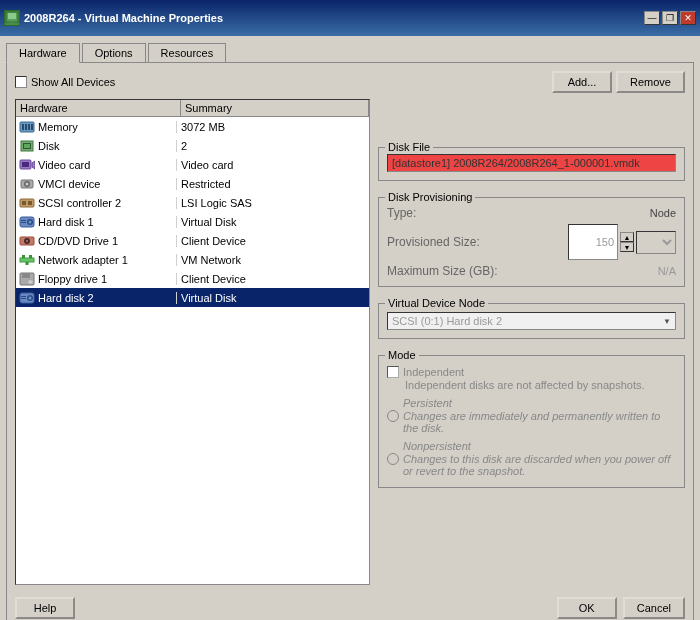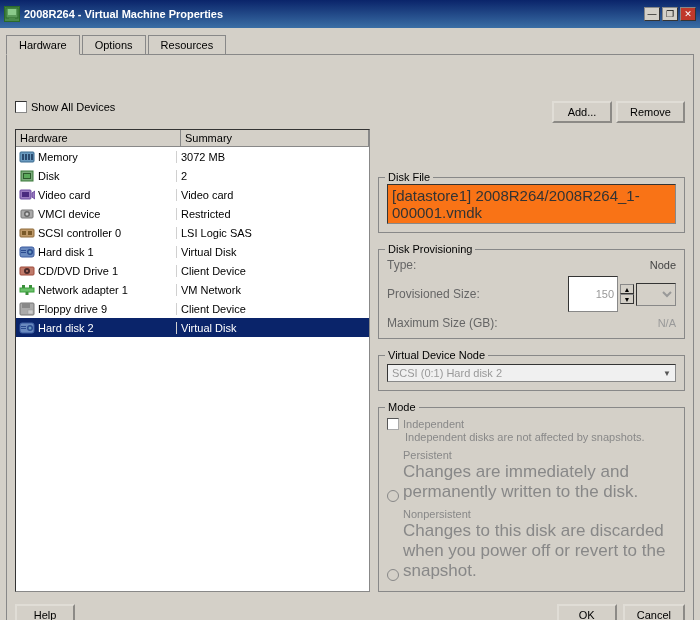--- a/index.html
+++ b/index.html
@@ -13,21 +13,21 @@
     }
 
     
     .title-bar {
       background: linear-gradient(to bottom, #0a246a, #3a6ea5);
       color: white;
       display: flex;
       align-items: center;
       justify-content: space-between;
       padding: 3px 4px;
-      height: 28px;
+      height: 36px;
     }
     .title-bar-left {
       display: flex;
       align-items: center;
       gap: 4px;
     }
     .title-icon {
       width: 16px;
       height: 16px;
       background: #4a8a4a;
@@ -102,23 +102,22 @@
       display: flex;
       flex-direction: column;
       gap: 6px;
       position: relative;
       z-index: 1;
     }
 
     
     .top-controls {
       display: flex;
-      align-items: flex-start;
+      align-items: center;
       justify-content: space-between;
-      margin-top: 38px;
     }
     .show-all-devices {
       display: flex;
       align-items: center;
       gap: 4px;
     }
     .checkbox {
       width: 12px;
       height: 12px;
       border: 1px inset #888;
@@ -229,23 +228,23 @@
       font-size: 12px;
     }
     .field-value {
       color: #444;
       font-size: 11px;
     }
 
     .disk-file-input {
       width: 100%;
       border: 1px inset #888;
-      background: #f97316;
+      background: #ef4444;
       padding: 2px 4px;
-      font-size: 15px;
+      font-size: 11px;
       color: #333;
       margin-top: 2px;
     }
 
     .provisioning-row {
       display: flex;
       align-items: center;
       justify-content: space-between;
       margin-top: 4px;
     }
@@ -303,22 +302,23 @@
       font-size: 8px;
       color: #555;
     }
 
     
     .mode-inner {
       padding: 2px 0;
     }
     .mode-option {
       display: flex;
-      align-items: flex-end;
+      align-items: center;
       margin-top: 4px;
+      font-style: italic;
     }
     .radio {
       width: 12px;
       height: 12px;
       border-radius: 50%;
       border: 1px solid #888;
       background: #d4d0c8;
       display: flex;
       align-items: center;
       justify-content: center;
@@ -327,21 +327,21 @@
     }
     .mode-text {
       margin-left: 4px;
     }
     .mode-label {
       color: #888;
       font-size: 11px;
     }
     .mode-desc {
       color: #888;
-      font-size: 17px;
+      font-size: 11px;
       margin-top: 1px;
     }
     .mode-checkbox-row {
       display: flex;
       align-items: center;
       gap: 4px;
       margin-top: 4px;
     }
     .mode-checkbox-label {
       color: #888;
@@ -462,21 +462,21 @@
               <span class="hw-summary">Restricted</span>
             </div>
             <div class="list-row">
               <span class="icon">
                 <svg width="16" height="14" viewBox="0 0 16 14">
                   <rect x="1" y="3" width="14" height="8" fill="#bf9a6a" stroke="#8f6a3a" stroke-width="1" rx="1"></rect>
                   <rect x="3" y="5" width="4" height="4" fill="#7a5a2a"></rect>
                   <rect x="9" y="5" width="4" height="4" fill="#7a5a2a"></rect>
                 </svg>
               </span>
-              <span class="hw-name">SCSI controller 0</span>
+              <span class="hw-name">SCSI controller 2</span>
               <span class="hw-summary">LSI Logic SAS</span>
             </div>
             <div class="list-row">
               <span class="icon">
                 <svg width="16" height="14" viewBox="0 0 16 14">
                   <rect x="1" y="2" width="14" height="10" fill="#6a8abf" stroke="#3a5a9f" stroke-width="1" rx="2"></rect>
                   <circle cx="11" cy="7" r="3" fill="#2a4a8f"></circle>
                   <circle cx="11" cy="7" r="1.5" fill="#6a9abf"></circle>
                   <rect x="2" y="5" width="5" height="1" fill="#2a4a8f"></rect>
                   <rect x="2" y="7" width="5" height="1" fill="#2a4a8f"></rect>
@@ -509,21 +509,21 @@
               <span class="hw-summary">VM Network</span>
             </div>
             <div class="list-row">
               <span class="icon">
                 <svg width="16" height="14" viewBox="0 0 16 14">
                   <rect x="1" y="1" width="14" height="12" fill="#aaa" stroke="#777" stroke-width="1" rx="1"></rect>
                   <rect x="3" y="1" width="8" height="5" fill="#888"></rect>
                   <rect x="9" y="8" width="5" height="4" fill="#ccc" stroke="#999" stroke-width="0.5"></rect>
                 </svg>
               </span>
-              <span class="hw-name">Floppy drive 9</span>
+              <span class="hw-name">Floppy drive 1</span>
               <span class="hw-summary">Client Device</span>
             </div>
             <div class="list-row selected">
               <span class="icon">
                 <svg width="16" height="14" viewBox="0 0 16 14">
                   <rect x="1" y="2" width="14" height="10" fill="#6a8abf" stroke="#3a5a9f" stroke-width="1" rx="2"></rect>
                   <circle cx="11" cy="7" r="3" fill="#2a4a8f"></circle>
                   <circle cx="11" cy="7" r="1.5" fill="#6a9abf"></circle>
                   <rect x="2" y="5" width="5" height="1" fill="#2a4a8f"></rect>
                   <rect x="2" y="7" width="5" height="1" fill="#2a4a8f"></rect>

